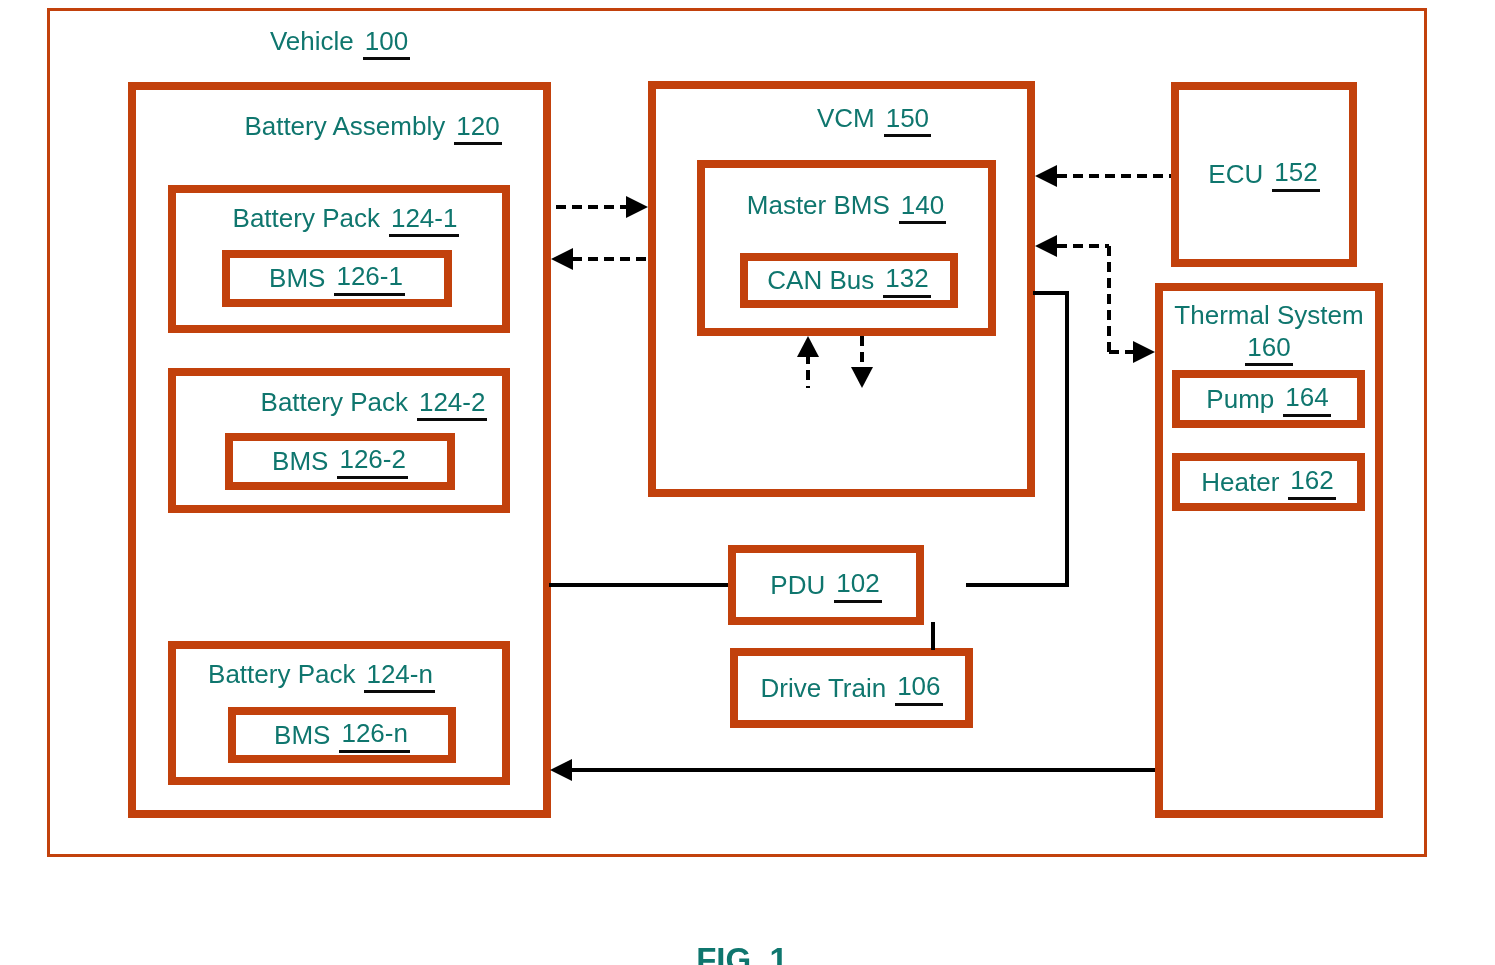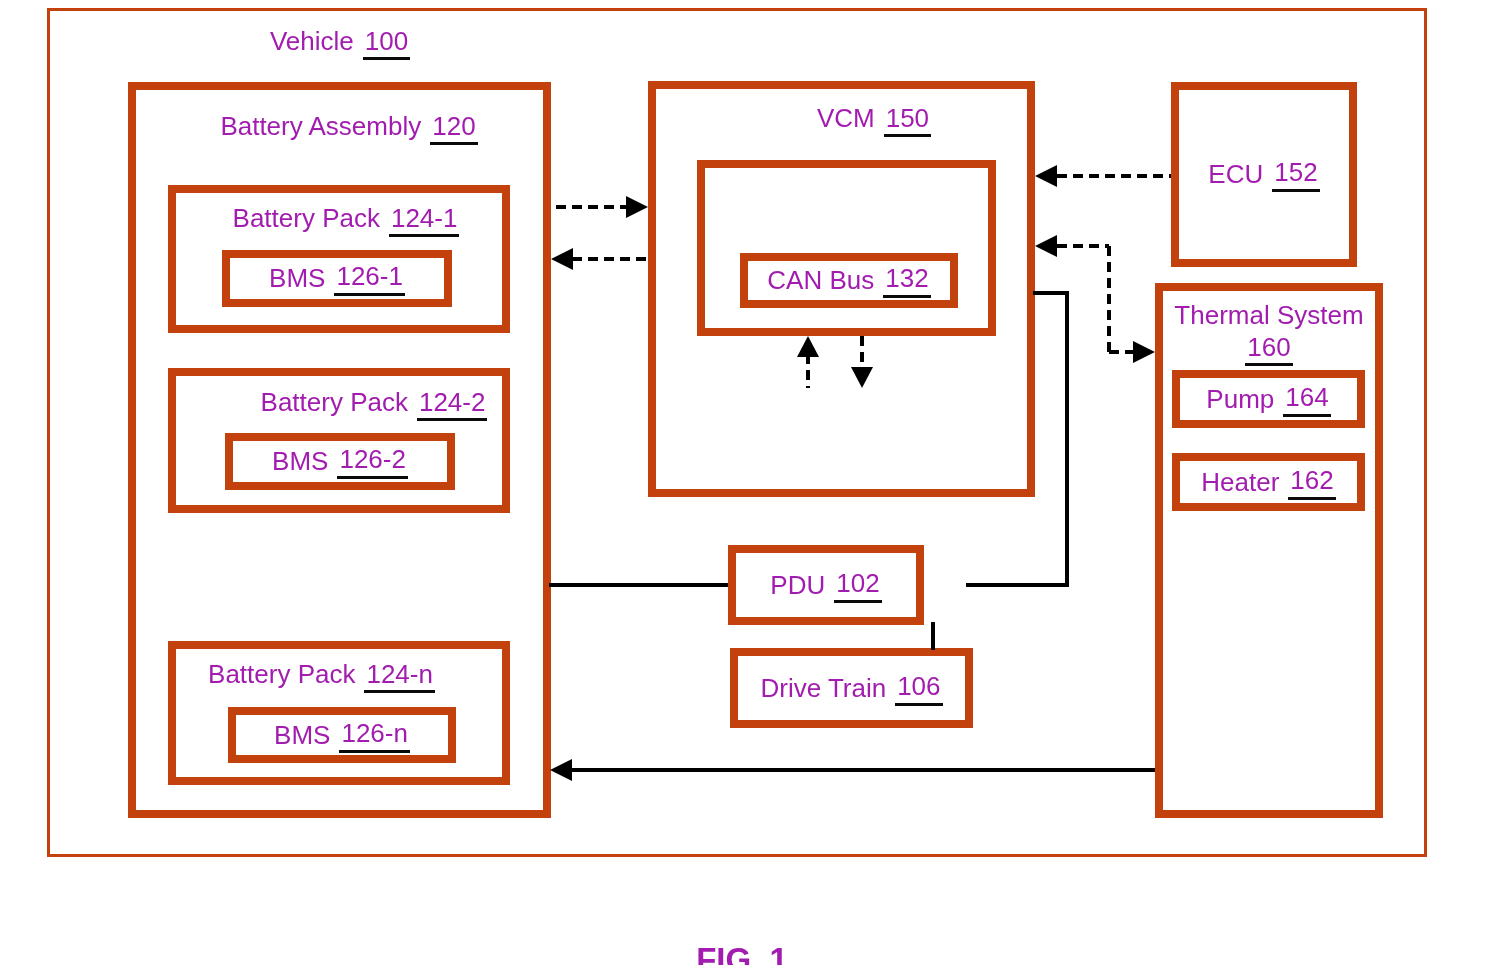--- a/index.html
+++ b/index.html
@@ -1,18 +1,18 @@
 <!DOCTYPE html>
 <html><head>
 <meta charset="utf-8">
 <style>
   html,body{margin:0;padding:0;background:#ffffff;}
   #page{
     position:relative;width:1495px;height:965px;background:#ffffff;
-    overflow:hidden;font-family:"Liberation Sans",sans-serif;color:#a21caf;
+    overflow:hidden;font-family:"Liberation Sans",sans-serif;color:#0f766e;
   }
   .box{position:absolute;border:8px solid #c2410c;background:#fff;box-sizing:border-box;}
   .thin{border-width:3px;}
   .cbox{display:flex;align-items:center;justify-content:center;}
   .lbl{position:absolute;text-align:center;font-size:26px;white-space:nowrap;line-height:1.1;}
   .txt{font-size:26px;white-space:nowrap;}
   .ref{margin-left:9px;border-bottom:3px solid #0a0a0a;padding:0 2px 1px 2px;}
   .hline{position:absolute;height:4px;background:#000;}
   .vline{position:absolute;width:4px;background:#000;}
   .hdash{position:absolute;height:4px;background:repeating-linear-gradient(90deg,#000 0 10px,transparent 10px 16px);}
@@ -28,21 +28,21 @@
 <body>
 
 <div id="page">
 
   <div class="box thin" style="left:47px;top:8px;width:1380px;height:849px;"></div>
   <div class="lbl" style="left:180px;top:27px;width:320px;">
     <span>Vehicle</span><span class="ref">100</span>
   </div>
 
   <div class="box" style="left:128px;top:82px;width:423px;height:736px;"></div>
-  <div class="lbl" style="left:116px;top:112px;width:466px;">
+  <div class="lbl" style="left:140px;top:112px;width:466px;">
     <span>Battery Assembly</span><span class="ref">120</span>
   </div>
 
   <div class="box" style="left:168px;top:185px;width:342px;height:148px;"></div>
   <div class="lbl" style="left:168px;top:204px;width:342px;padding-left:7px;">
     <span>Battery Pack</span><span class="ref">124-1</span>
   </div>
   <div class="box cbox" style="left:222px;top:250px;width:230px;height:57px;">
     <span class="txt">BMS</span>
       <span class="txt ref">126-1</span>
@@ -65,20 +65,23 @@
     <span class="txt">BMS</span>
       <span class="txt ref">126-n</span>
   </div>
 
   <div class="box" style="left:648px;top:81px;width:387px;height:416px;"></div>
   <div class="lbl" style="left:648px;top:104px;width:387px;padding-left:65px;box-sizing:border-box;">
     <span>VCM</span><span class="ref">150</span>
   </div>
 
   <div class="box" style="left:697px;top:160px;width:299px;height:176px;"></div>
+  <div class="lbl" style="left:697px;top:191px;width:299px;">
+    <span>Master BMS</span><span class="ref">140</span>
+  </div>
 
   <div class="box cbox" style="left:740px;top:253px;width:218px;height:55px;">
     <span class="txt">CAN Bus</span>
       <span class="txt ref">132</span>
   </div>
 
 
   <div class="box cbox" style="left:1171px;top:82px;width:186px;height:185px;">
     <span class="txt">ECU</span>
       <span class="txt ref">152</span>

